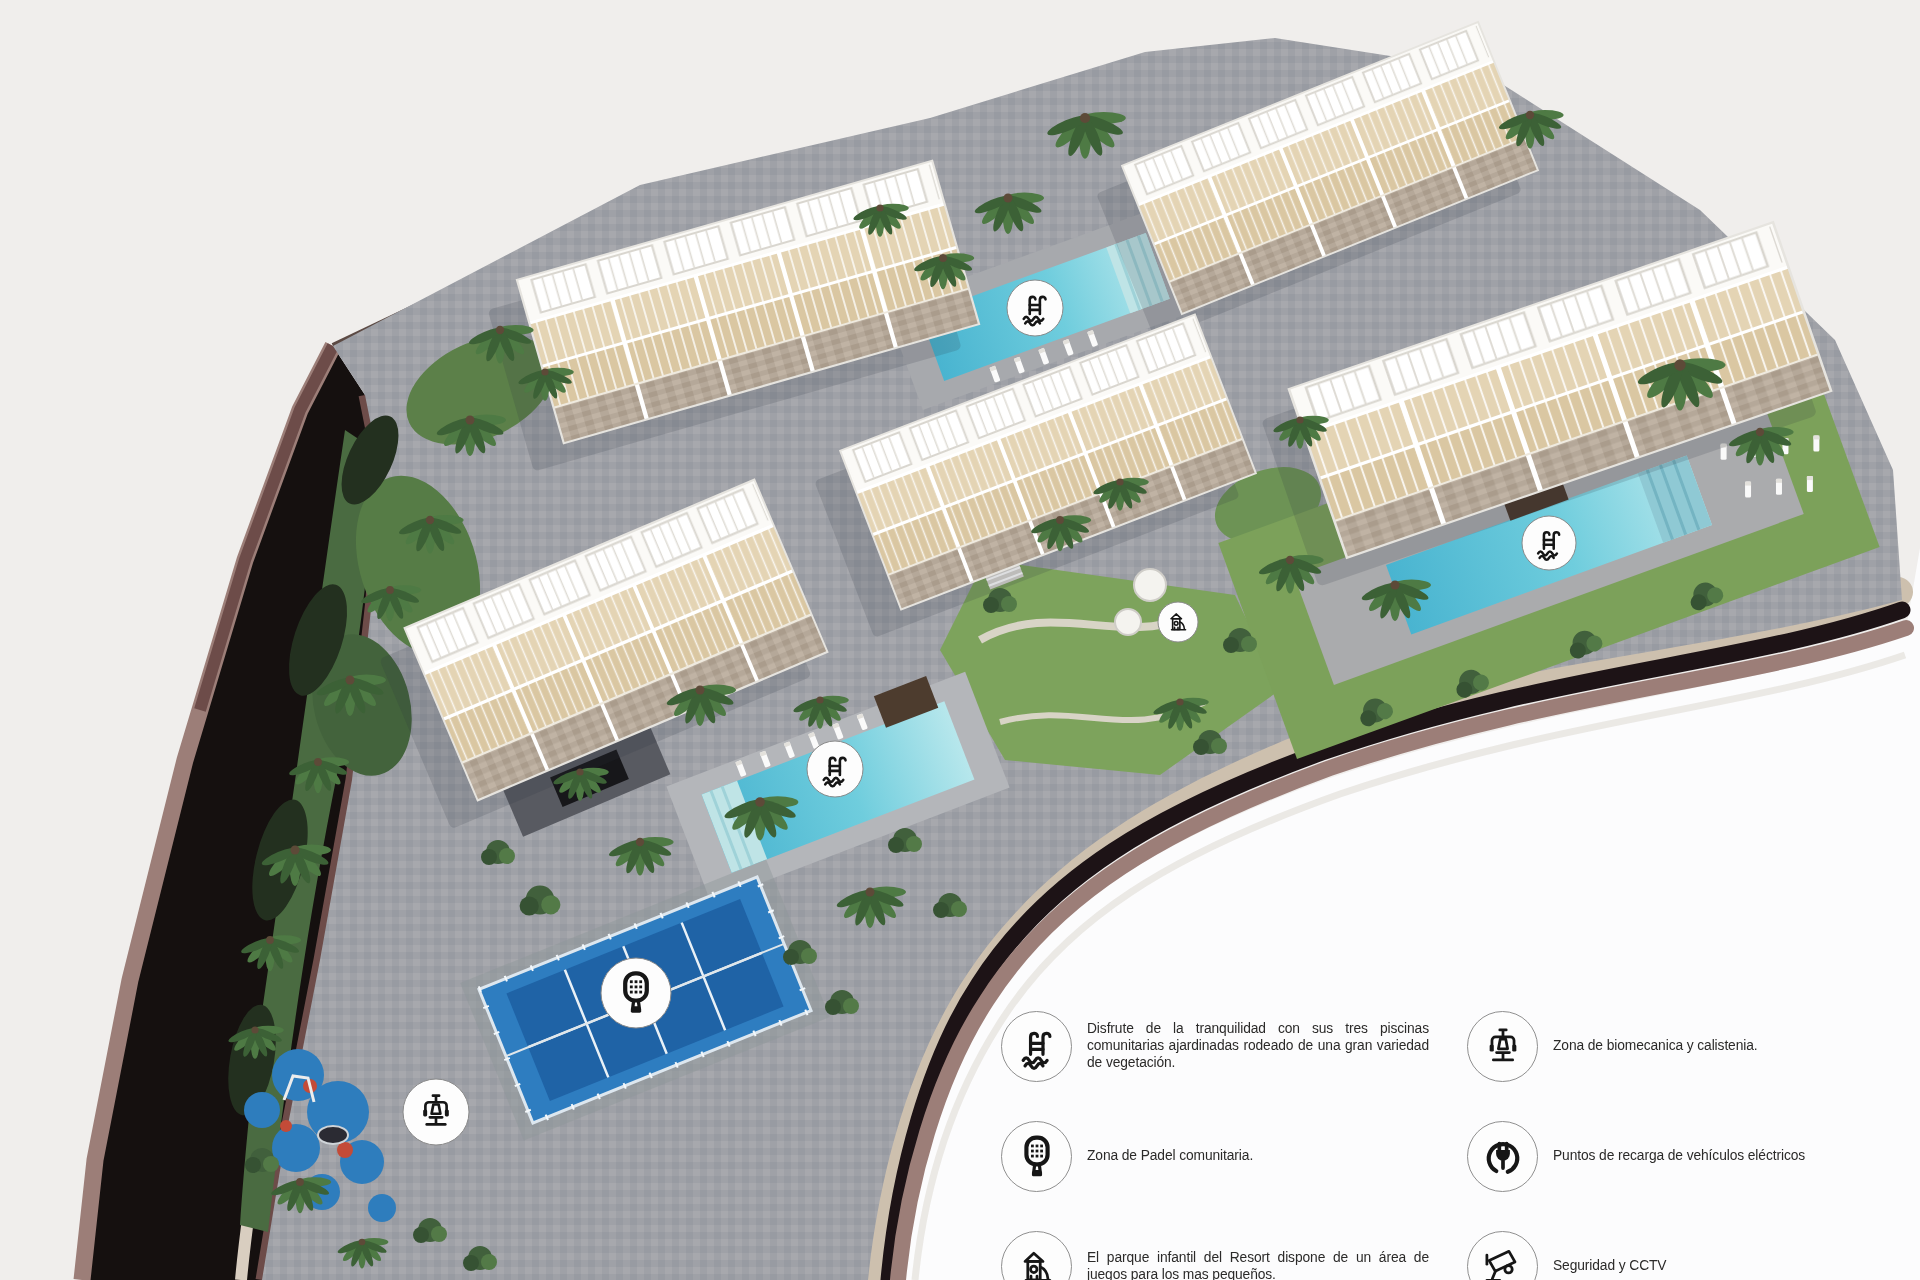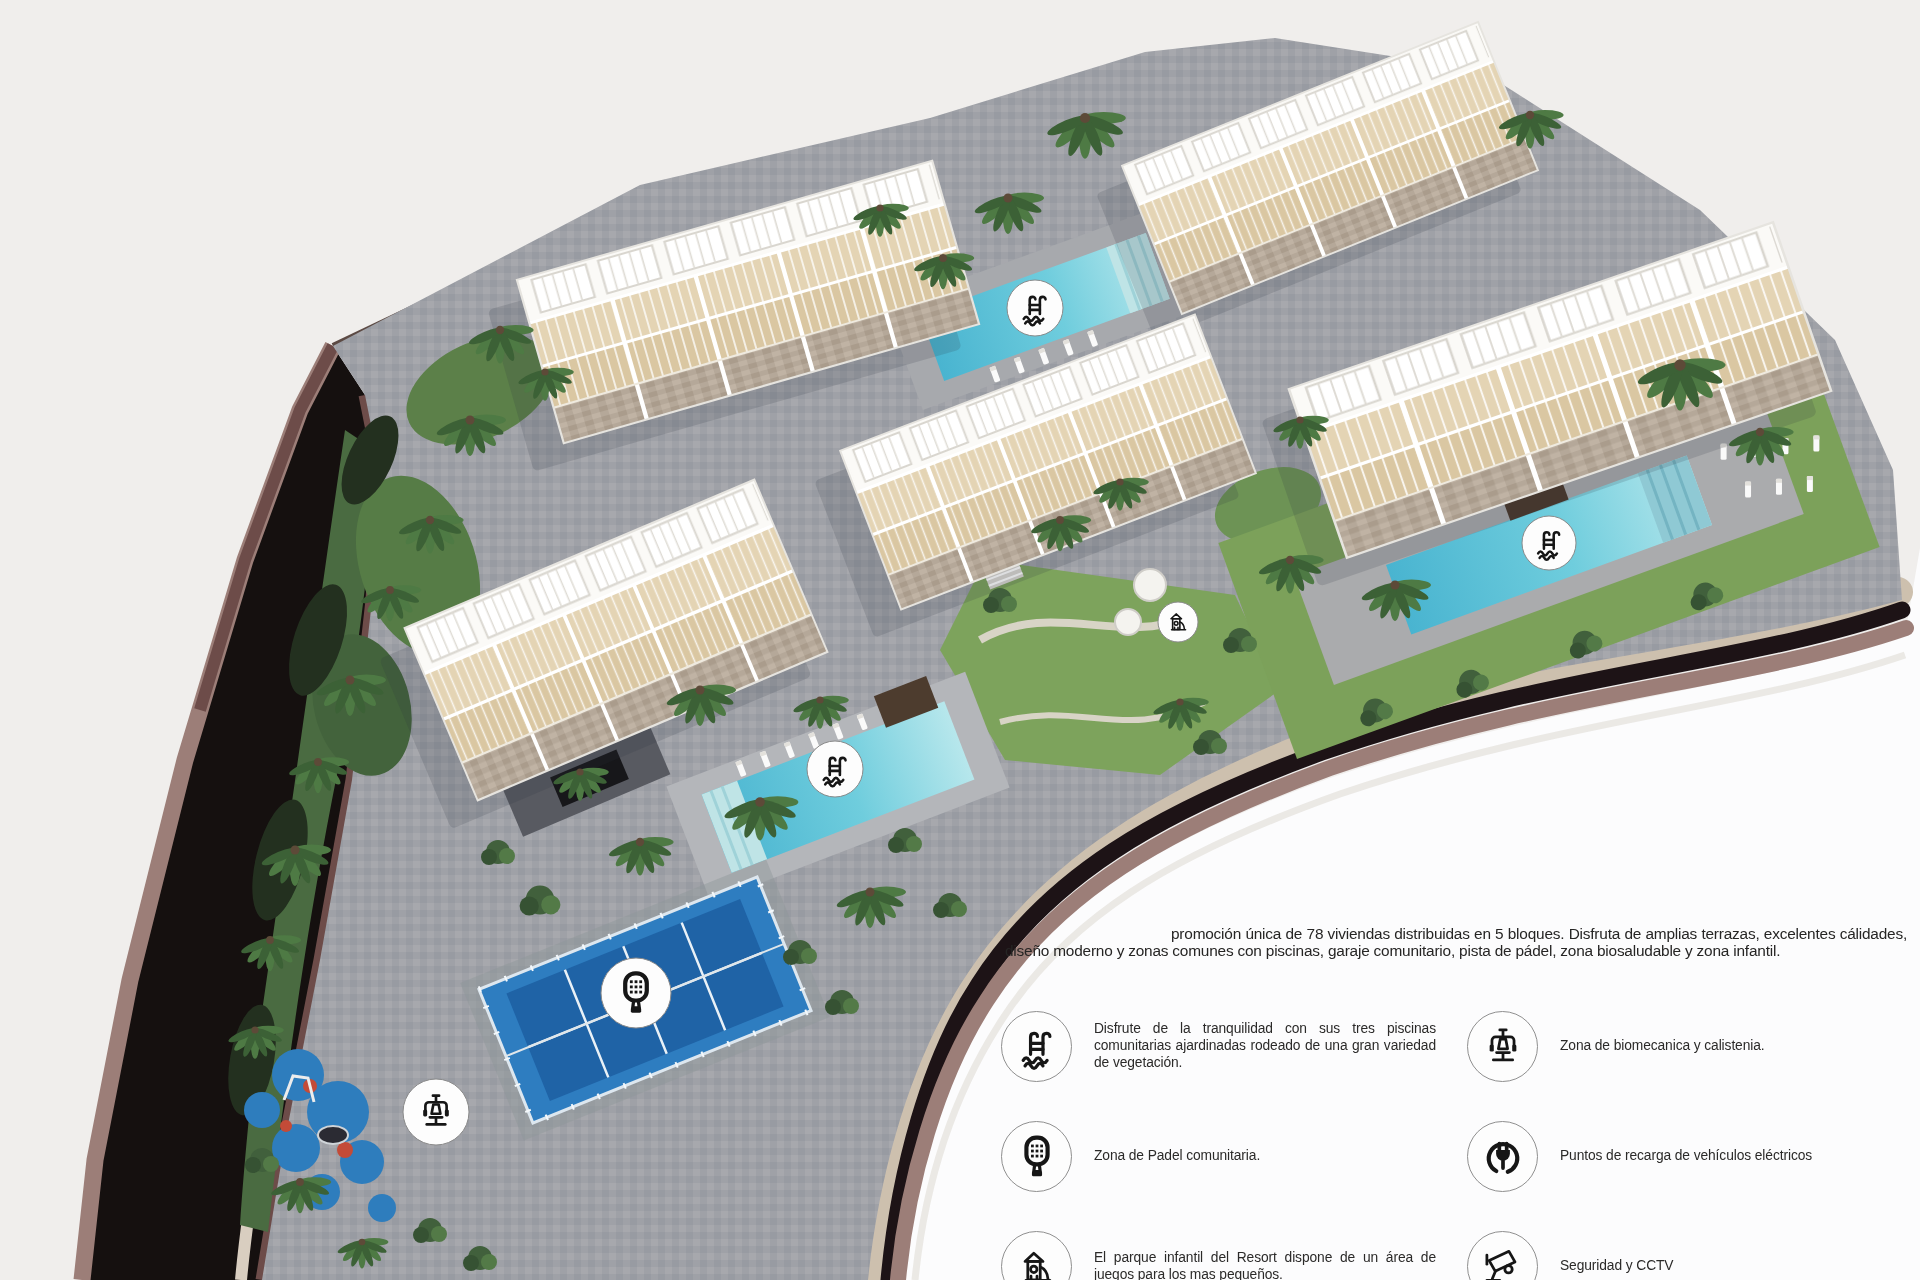--- a/index.html
+++ b/index.html
@@ -1,21 +1,21 @@
 <!DOCTYPE html>
 <html><head>
 <meta charset="utf-8">
 <style>
   html,body{margin:0;padding:0}
   body{width:1920px;height:1280px;overflow:hidden;background:#f0eeec;font-family:"Liberation Sans",sans-serif}
   .page{position:relative;width:1920px;height:1280px;overflow:hidden}
   svg.scene{position:absolute;left:0;top:0;width:1920px;height:1280px;display:block}
   .intro{position:absolute;left:1005px;top:926px;width:902px;margin:0;font-size:15.4px;line-height:16.6px;
          color:#262524;text-align:justify;text-indent:166px;letter-spacing:-0.2px}
-  .legend-item{position:absolute;display:flex;gap:22px;align-items:center}
+  .legend-item{position:absolute;display:flex;gap:15px;align-items:center}
   .legend-icon{flex:0 0 auto;width:71px;height:71px;border:1px solid #8f8f8f;border-radius:50%;
                background:#fdfdfd;display:flex;align-items:center;justify-content:center;box-sizing:border-box}
   .legend-icon svg{width:46px;height:46px;display:block}
   .legend-text{font-size:13.8px;line-height:16.8px;color:#2b2a29;letter-spacing:-0.1px}
   .just{text-align:justify}
   .li-l{left:1001px}.li-r{left:1467px}
   .r1{top:1011px}.r2{top:1121px}.r3{top:1231px}
   .w-l{width:342px}.w-r{width:372px}
   .marker-circle{fill:#fdfdfd;stroke:#8a8a8a;stroke-width:1}
 </style>
@@ -377,21 +377,20 @@
           <circle cx="636" cy="993" r="35" class="marker-circle"></circle>
           <use href="#ic-padel" xlink:href="#ic-padel" x="612.55" y="969.55" width="46.900000000000006" height="46.900000000000006"></use>
         </g>
         <g>
           <circle cx="436" cy="1112" r="33" class="marker-circle"></circle>
           <use href="#ic-gym" xlink:href="#ic-gym" x="413.89" y="1089.89" width="44.220000000000006" height="44.220000000000006"></use>
         </g>
       </g>
 </svg>
 
-<p class="intro">promoción única de 78 viviendas distribuidas en 5 bloques. Disfruta de amplias terrazas, excelentes cálidades, diseño moderno y zonas comunes con piscinas, garaje comunitario, pista de pádel, zona biosaludable y zona infantil.</p>
 
 <div class="legend-item li-l r1">
   <span class="legend-icon">
     <svg viewBox="0 0 100 100">
           <use href="#ic-pool" xlink:href="#ic-pool"></use>
         </svg>
   </span>
   <span class="legend-text just w-l">Disfrute de la tranquilidad con sus tres piscinas comunitarias ajardinadas rodeado de una gran variedad de vegetación.</span>
 </div>
 <div class="legend-item li-l r2">

